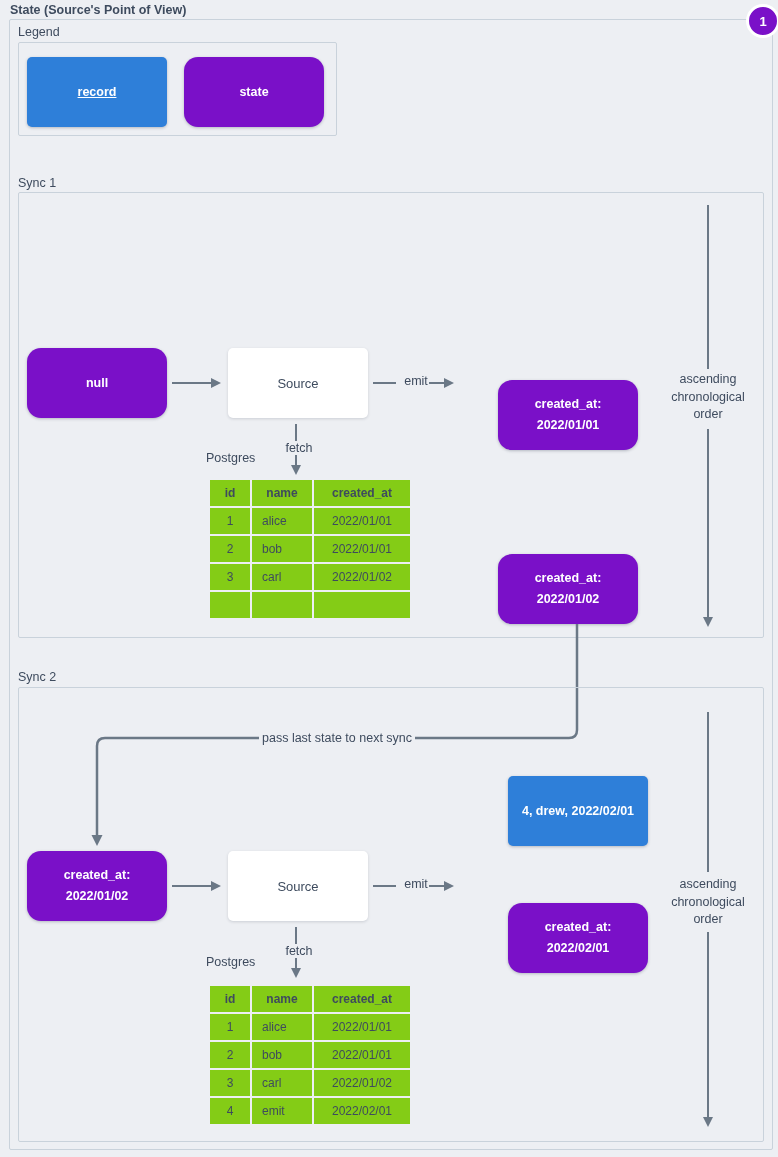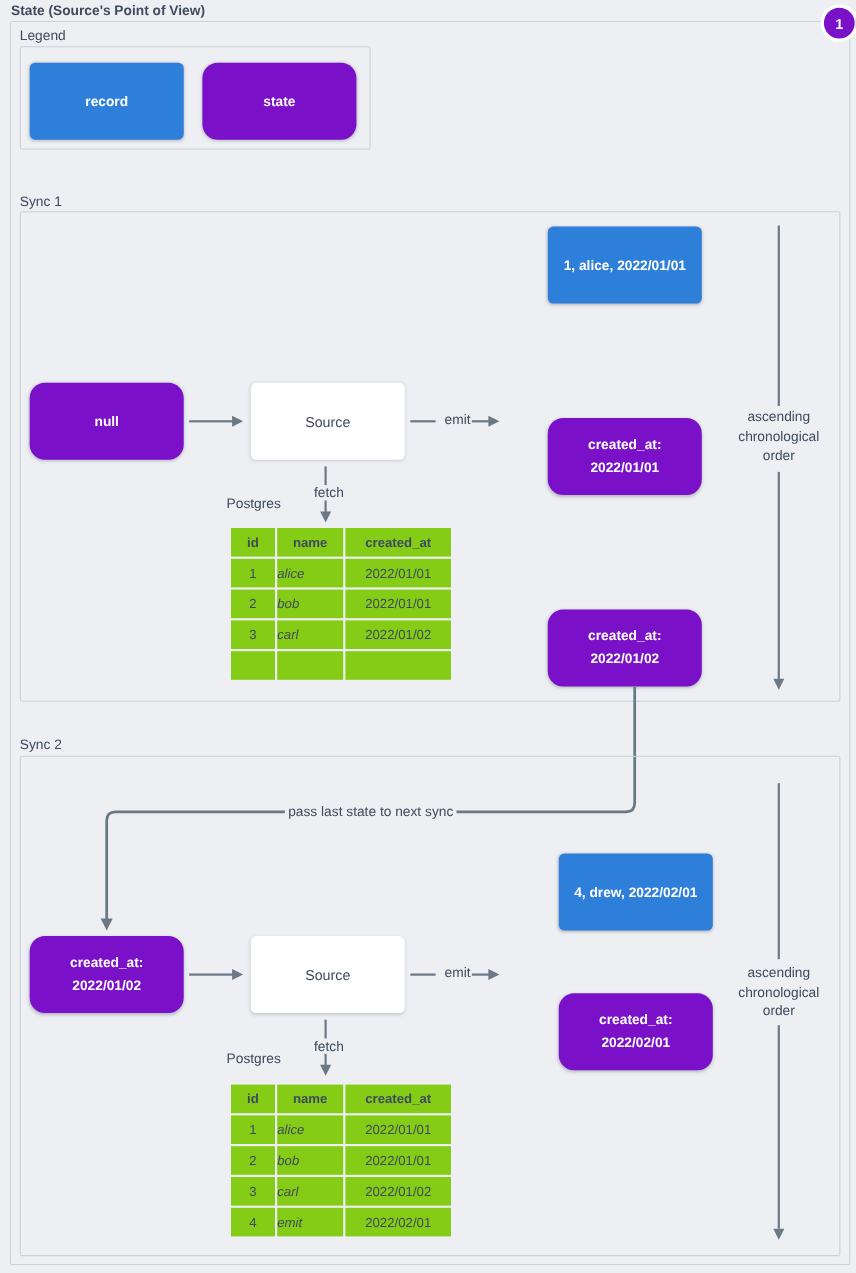--- a/index.html
+++ b/index.html
@@ -35,39 +35,39 @@
   .asc-text{position:absolute;width:100px;text-align:center;color:var(--text);
        font-size:12.5px;line-height:17.5px;background:var(--bg);}
   .asc-text span{display:block;}
 
   .dbtable{position:absolute;border-spacing:2px;color:var(--text);font-size:12px;}
   .dbtable th,.dbtable td{background:#84cc16;height:26px;text-align:center;padding:0 6px;}
   .dbtable th{font-weight:700;}
   .dbtable th:nth-child(1){width:28px;}
   .dbtable th:nth-child(2){width:48px;}
   .dbtable th:nth-child(3){width:84px;margin-left:48px;}
-  .dbtable td:nth-child(2){text-align:left;padding-left:0;font-style:italic;}
+  .dbtable td:nth-child(2){text-align:left;padding-left:10px;}
 
   .badge{position:absolute;width:28px;height:28px;border-radius:50%;background:var(--state);
        border:3px solid #fff;color:#fff;font-weight:700;font-size:13px;display:flex;
        align-items:center;justify-content:center;z-index:5;}
   .connector-svg{position:absolute;left:0;top:0;pointer-events:none;}
 </style>
 </head>
 <body>
 
 <div id="app">
 
   <div class="plabel title" style="left:10px;top:3px;">State (Source's Point of View)</div>
   <div class="panel" style="left:9px;top:19px;width:762px;height:1129px;"></div>
   <div class="badge" style="left:746px;top:4px;">1</div>
 
   <div class="plabel" style="left:18px;top:25px;">Legend</div>
   <div class="panel" style="left:18px;top:42px;width:317px;height:92px;"></div>
-  <div class="box record" style="left:27px;top:57px;">
+  <div class="box record" style="left:27px;top:57px;text-decoration:underline;">
     <span>record</span>
   </div>
   <div class="box state" style="left:184px;top:57px;">
     <span>state</span>
   </div>
 
   <div class="plabel" style="left:18px;top:176px;">Sync 1</div>
   <div class="panel" style="left:18px;top:192px;width:744px;height:444px;"></div>
 
   <div class="box state" style="left:27px;top:348px;">
@@ -115,23 +115,20 @@
         <td>2022/01/02</td>
       </tr>
       <tr>
         <td></td>
         <td></td>
         <td></td>
       </tr>
     </tbody>
   </table>
 
-  <div class="box record" style="left:498px;top:206px;">
-    <span>1, alice, 2022/01/01</span>
-  </div>
   <div class="box state" style="left:498px;top:380px;">
     <span>created_at:</span>
     <span>2022/01/01</span>
   </div>
   <div class="box state" style="left:498px;top:554px;">
     <span>created_at:</span>
     <span>2022/01/02</span>
   </div>
 
   <div class="linev" style="left:706.75px;top:205px;height:164px;"></div>

